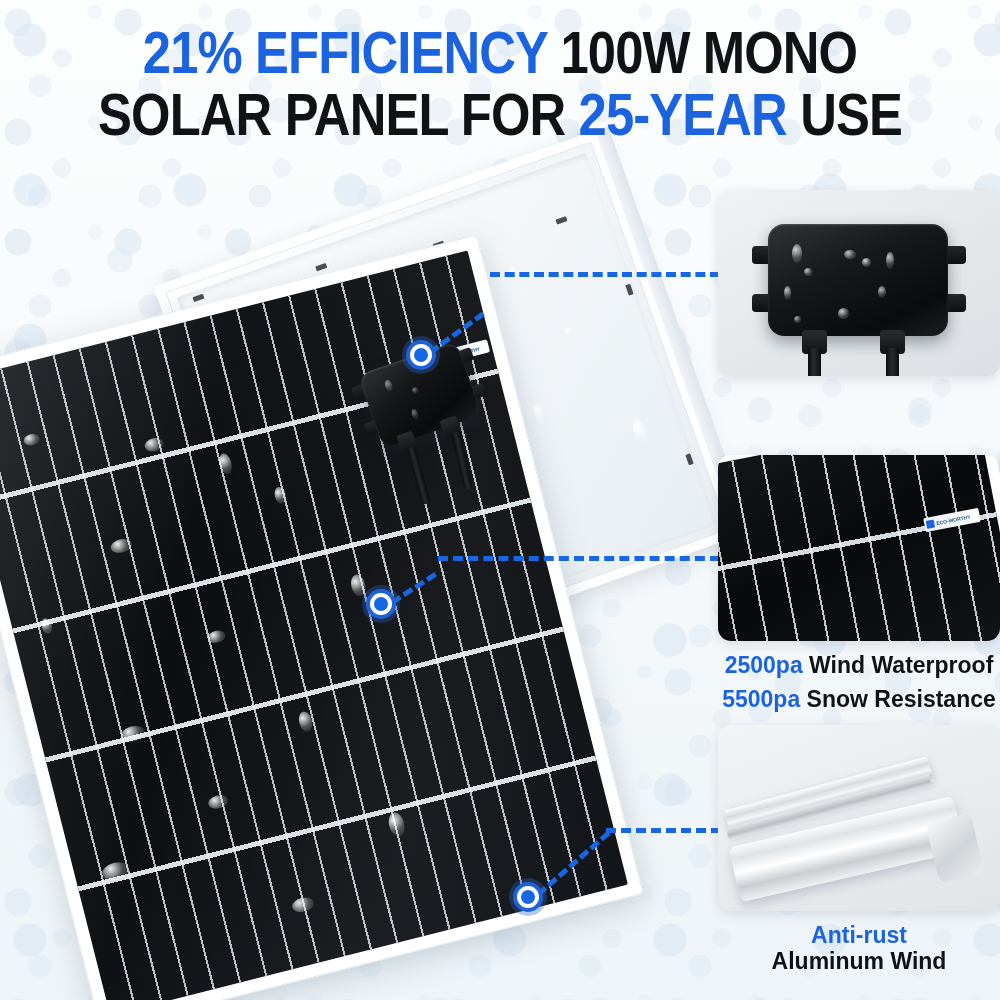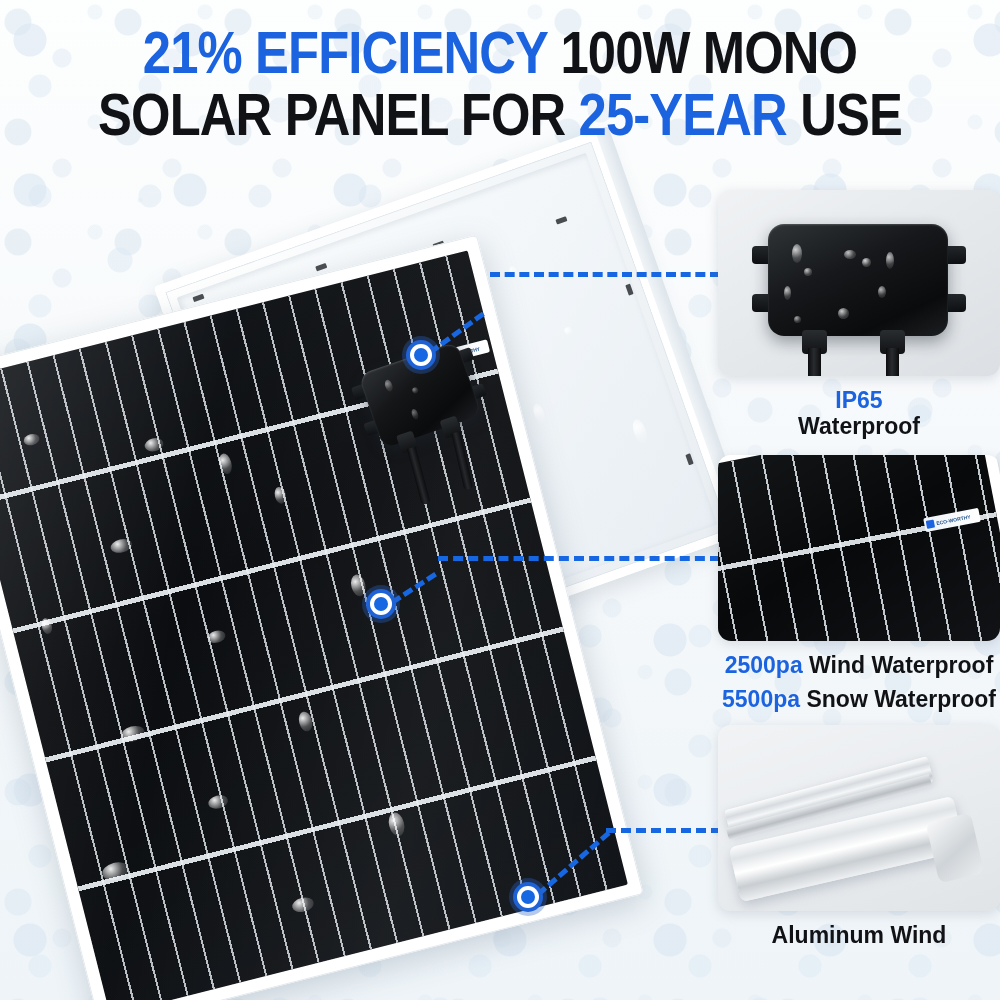--- a/index.html
+++ b/index.html
@@ -440,24 +440,20 @@
           <div class="droplet" style="left:110px;top:62px; width:8px;  height:12px; opacity:.75;"></div>
           <div class="droplet" style="left:70px; top:84px; width:11px; height:11px; opacity:.85;"></div>
           <div class="droplet" style="left:26px; top:92px; width:7px;  height:7px;  opacity:.7;"></div>
         </div>
         <div class="gl" style="left:84px;  top:140px;"></div>
         <div class="gl" style="left:162px; top:140px;"></div>
         <div class="cb" style="left:90px;  top:158px;"></div>
         <div class="cb" style="left:168px; top:158px;"></div>
       </div>
     </div>
-    <div class="caption">
-      <div class="cap-hi">IP65</div>
-      <div class="cap-lo">Waterproof</div>
-    </div>
   </div>
 
   <div class="feature" style="left:718px; top:455px;">
     <div class="card">
       <div class="pc-photo">
         <div class="pc-panel">
           <div class="pc-cells">
             <div class="pc-fingers"></div>
             <div class="pc-rows"></div>
           </div>
@@ -466,32 +462,33 @@
           <span class="mark"></span>
           <span class="txt">ECO-WORTHY</span>
         </div>
       </div>
     </div>
     <div class="caption">
       <div class="cap-row">
         <span class="cap-hi">2500pa</span><span class="cap-lo"> Wind Waterproof</span>
       </div>
       <div class="cap-row">
-        <span class="cap-hi">5500pa</span><span class="cap-lo"> Snow Waterproof</span>
+        <span class="cap-hi">5500pa</span><span class="cap-lo"> Snow Resistance</span>
       </div>
     </div>
   </div>
 
   <div class="feature" style="left:718px; top:725px;">
     <div class="card">
       <div class="al-photo">
         <div class="al-bar1"></div>
         <div class="al-bar1b"></div>
         <div class="al-bar2"></div>
         <div class="al-cap"></div>
       </div>
     </div>
     <div class="caption">
+      <div class="cap-hi">Anti-rust</div>
       <div class="cap-lo">Aluminum Wind</div>
     </div>
   </div>
 
 </div>
 
 </body></html>

